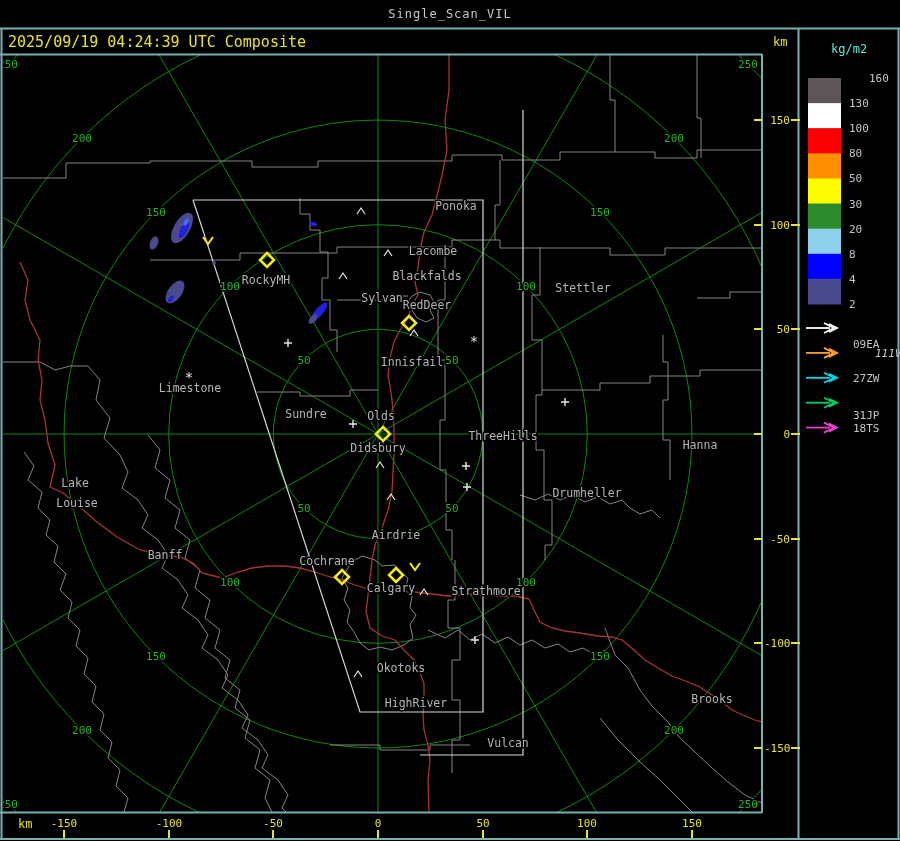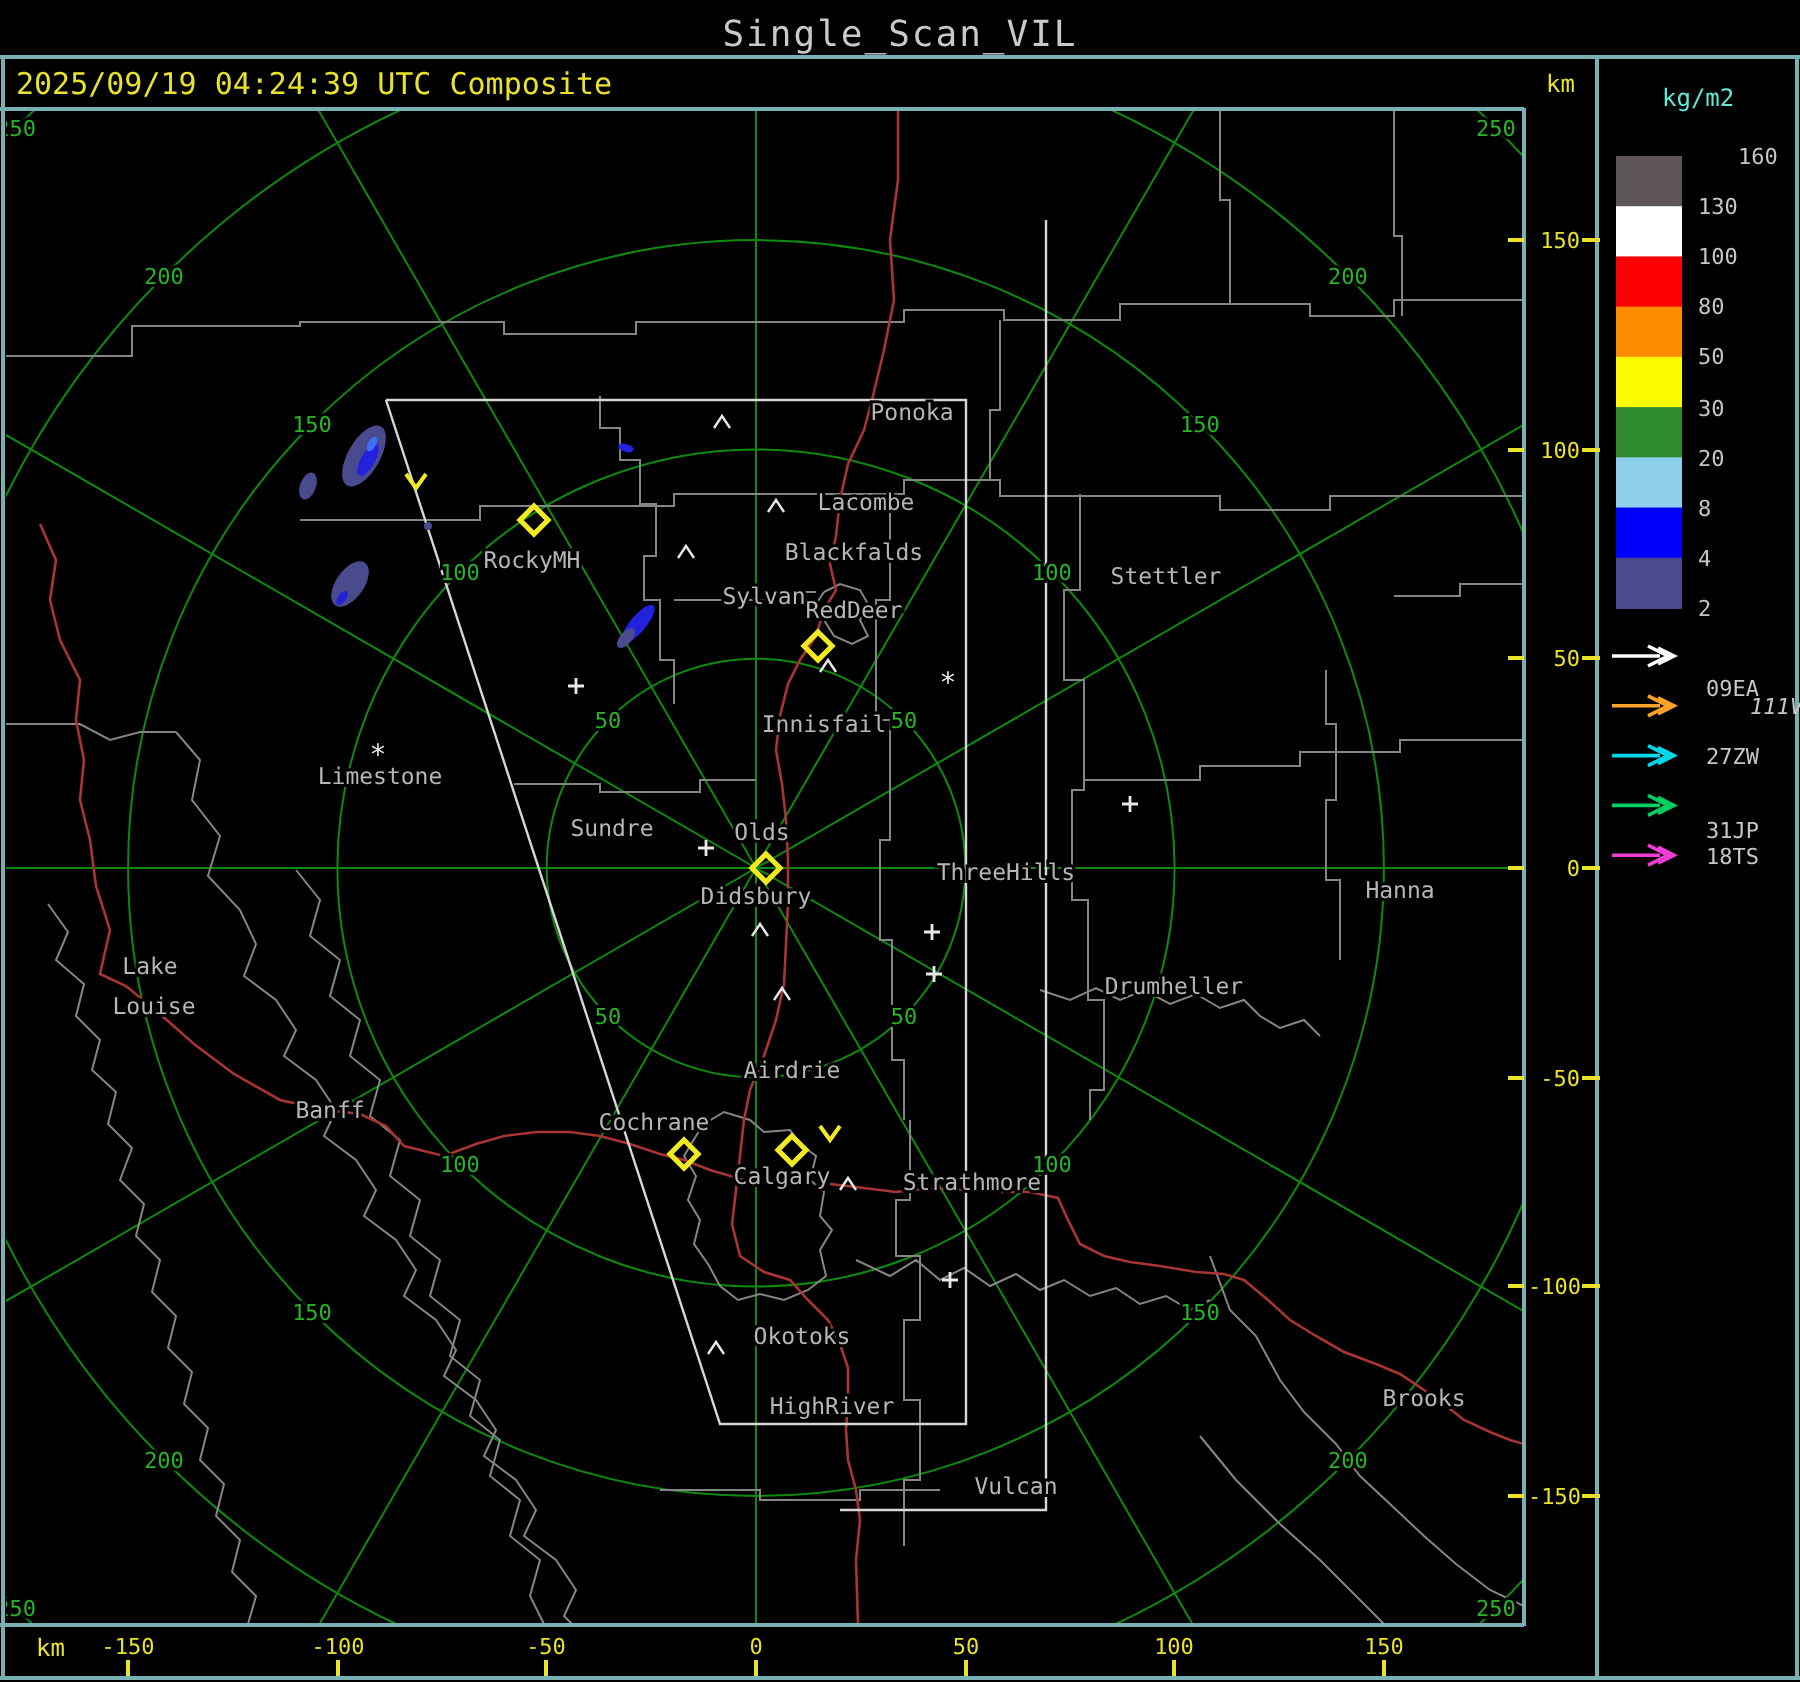--- a/index.html
+++ b/index.html
@@ -1,20 +1,20 @@
 <!DOCTYPE html>
 <html><head>
 <meta charset="utf-8">
 <style>
   html,body{margin:0;padding:0;background:#000;}
   body{width:900px;height:841px;position:relative;overflow:hidden;
        font-family:"DejaVu Sans Mono",monospace;}
   #map-svg{position:absolute;left:0;top:0;z-index:1;}
   .txt{position:absolute;z-index:2;white-space:pre;}
-  .title{top:7px;left:0;width:900px;text-align:center;color:#c9c9c9;font-size:18px;letter-spacing:1px;}
+  .title{top:7px;left:0;width:900px;text-align:center;color:#c9c9c9;font-size:12px;letter-spacing:1px;}
   .stamp{top:33px;left:8px;color:#e8e22c;font-size:15px;}
   .km-top{top:35px;left:773px;color:#e8e22c;font-size:12px;}
   .km-bot{top:817px;left:18px;color:#e8e22c;font-size:12px;}
   .kgm2{top:42px;left:831px;color:#5eead4;font-size:12px;}
   .ax{color:#e8e22c;font-size:11px;z-index:2;position:absolute;white-space:pre;}
   .axr{width:26px;text-align:right;}
   .axb{transform:translateX(-50%);}
   .lgv{color:#c6c6c6;font-size:11px;position:absolute;z-index:2;}
   .sitel{color:#c6c6c6;font-size:11px;position:absolute;z-index:2;}
 </style>

